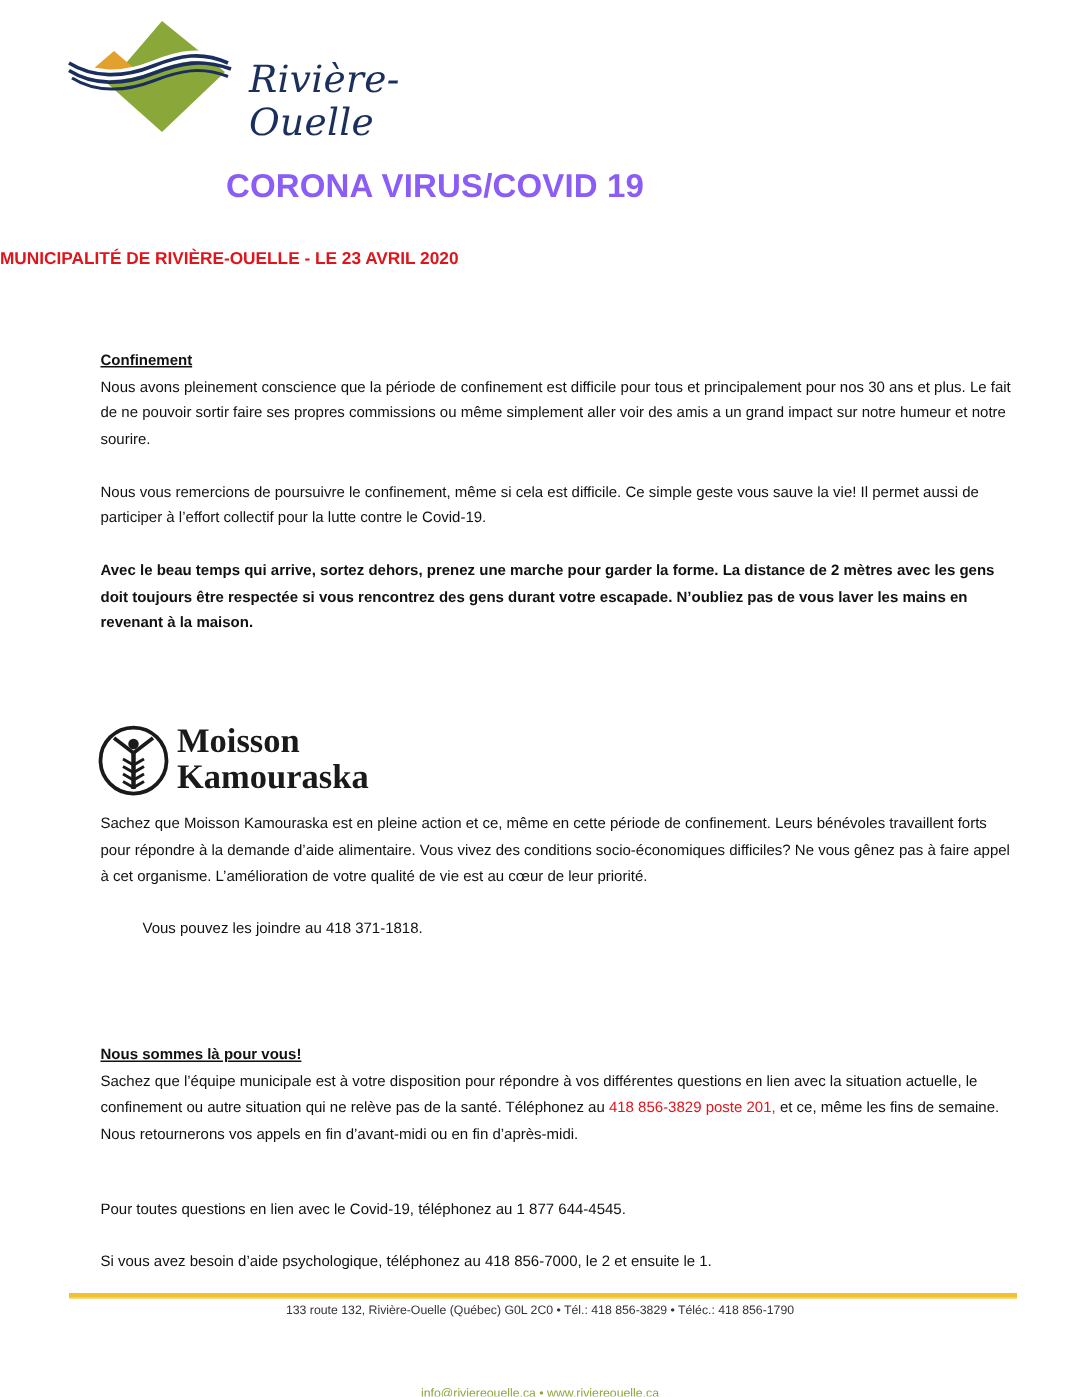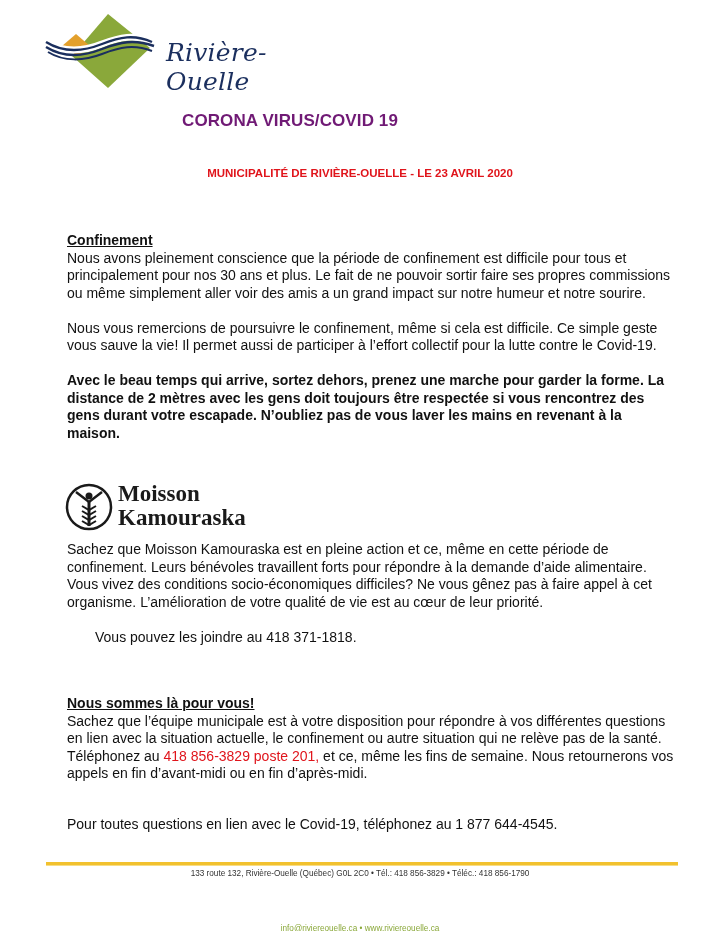--- a/index.html
+++ b/index.html
@@ -8,25 +8,25 @@
     .abs { position: absolute; }
 
     
     .logo { left: 42px; top: 12px; width: 280px; height: 80px; }
     .logo svg { position: absolute; left: 0; top: 0; }
     .logo-text { position: absolute; left: 124px; top: 26px;
       font-family: "DejaVu Serif", "Liberation Serif", serif; font-style: italic;
       font-size: 25px; color: #1b2f5e; letter-spacing: 0.2px; }
 
     .title { left: 0; width: 580px; text-align: center; top: 111px;
-      color: #701a75; font-weight: bold; font-size: 17px; letter-spacing: 0.1px; }
-    .subtitle { left: 0; width: 720px; text-align: center; top: 167px;
+      color: #8b5cf6; font-weight: bold; font-size: 22px; letter-spacing: 0.1px; }
+    .subtitle { left: 0; width: 720px; top: 167px;
       color: #e0141b; font-weight: bold; font-size: 11.5px; letter-spacing: 0px; }
 
-    .body-block { left: 67px; width: 610px; font-size: 14px; line-height: 17.5px; color: #111; }
+    .body-block { left: 67px; width: 610px; font-size: 10px; line-height: 17.5px; color: #111; }
     .body-block p { margin: 0; }
     .heading { font-weight: bold; text-decoration: underline; }
     .red { color: #e0141b; }
 
     .moisson { left: 64px; top: 480px; width: 230px; height: 54px; }
     .moisson svg { position: absolute; left: 0; top: 0; }
     .moisson-text { position: absolute; left: 54px; top: 2px;
       font-family: "Liberation Serif", "DejaVu Serif", serif; font-weight: bold;
       font-size: 23px; line-height: 24px; color: #1a1a1a; }
 
@@ -82,17 +82,18 @@
 
 <div class="abs body-block" style="top:541px;">
   <p>Sachez que Moisson Kamouraska est en pleine action et ce, même en cette période de confinement. Leurs bénévoles travaillent forts pour répondre à la demande d’aide alimentaire. Vous vivez des conditions socio-économiques difficiles? Ne vous gênez pas à faire appel à cet organisme. L’amélioration de votre qualité de vie est au cœur de leur priorité.</p>
   <p style="margin-top:17.5px;margin-left:28px;">Vous pouvez les joindre au 418 371-1818.</p>
 </div>
 
 <div class="abs body-block" style="top:695px;">
   <p class="heading">Nous sommes là pour vous!</p>
   <p><span>Sachez que l’équipe municipale est à votre disposition pour répondre à vos différentes questions en lien avec la situation actuelle, le confinement ou autre situation qui ne relève pas de la santé. Téléphonez au </span><span class="red">418 856-3829 poste 201,</span><span> et ce, même les fins de semaine. Nous retournerons vos appels en fin d’avant-midi ou en fin d’après-midi.</span></p>
   <p style="margin-top:33px;">Pour toutes questions en lien avec le Covid-19, téléphonez au 1 877 644-4545.</p>
+  <p style="margin-top:17.5px;">Si vous avez besoin d’aide psychologique, téléphonez au 418 856-7000, le 2 et ensuite le 1.</p>
 </div>
 
 <div class="abs rule"></div>
 <div class="abs footer footer-1">133 route 132, Rivière-Ouelle (Québec) G0L 2C0 • Tél.: 418 856-3829 • Téléc.: 418 856-1790</div>
 <div class="abs footer footer-2">info@riviereouelle.ca • www.riviereouelle.ca</div>
 
 </body></html>

